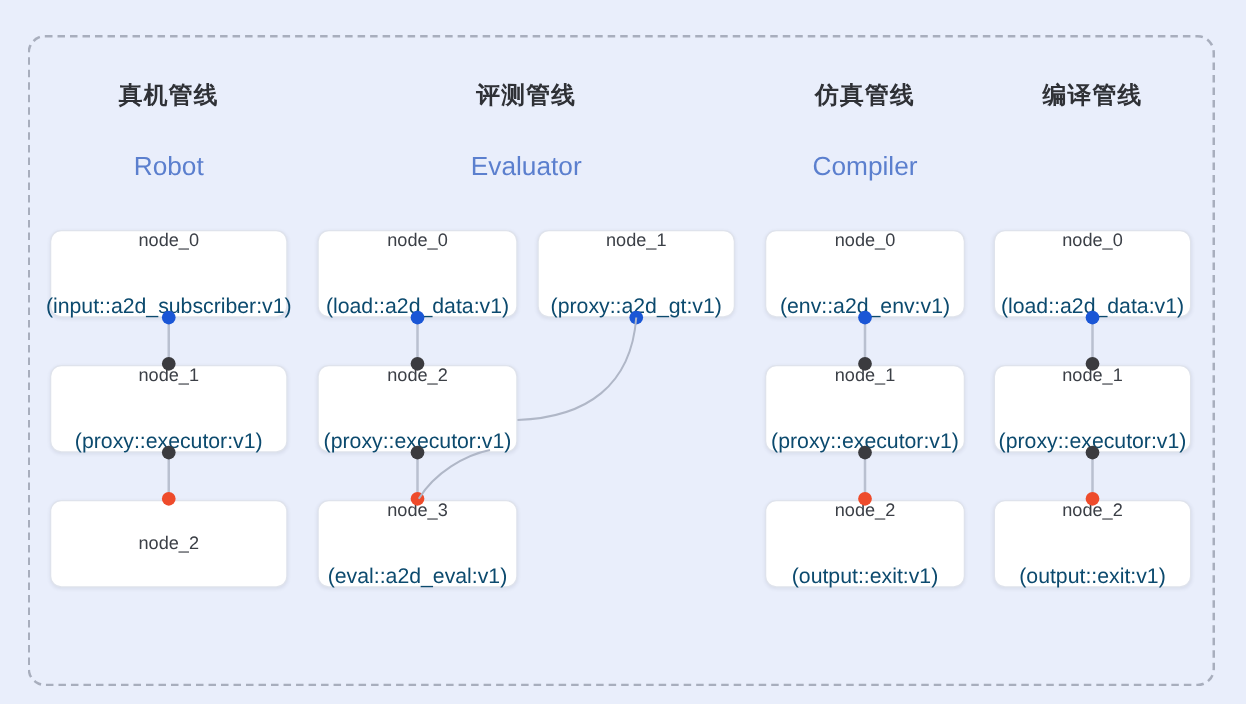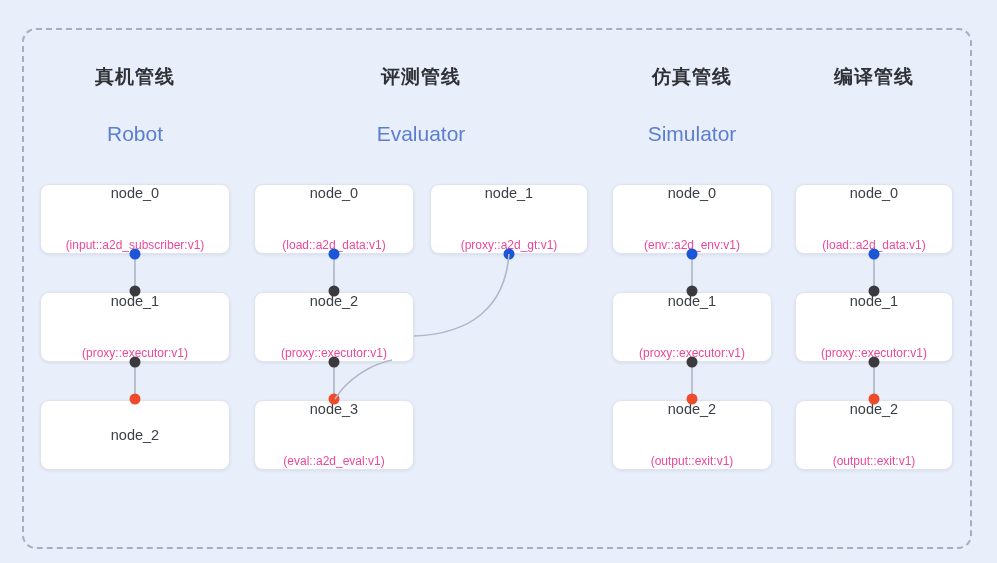--- a/index.html
+++ b/index.html
@@ -74,22 +74,22 @@
     align-items: center;
     justify-content: center;
     gap: 30px;
   }
   .node .node-id {
     font-size: 14.5px;
     color: #3b3f46;
     line-height: 21px;
   }
   .node .node-type {
-    font-size: 12px;
-    color: #ec4899;
+    font-size: 17px;
+    color: #0c4a6e;
     line-height: 22px;
   }
 
   
   .dot {
     position: absolute;
     width: 11px;
     height: 11px;
     border-radius: 50%;
     transform: translate(-50%, -50%);
@@ -173,21 +173,21 @@
   <div class="link" style="left:334px; top:242px; height:38px;"></div>
   <div class="link" style="left:334px; top:350px; height:38px;"></div>
   <div class="dot dot-blue" style="left:334px; top:242px;"></div>
   <div class="dot dot-blue" style="left:509px; top:242px;"></div>
   <div class="dot dot-dark" style="left:334px; top:279px;"></div>
   <div class="dot dot-dark" style="left:334px; top:350px;"></div>
   <div class="dot dot-red" style="left:334px; top:387px;"></div>
 
   <div class="column" style="left:612px; width:160px;">
     <div class="col-title">仿真管线</div>
-    <div class="col-subtitle">Simulator</div>
+    <div class="col-subtitle">Compiler</div>
   </div>
 
   <div class="node" style="left:612px; top:172px; width:160px; height:70px;">
     <div class="node-id">node_0</div>
     <div class="node-type">(env::a2d_env:v1)</div>
   </div>
   <div class="node" style="left:612px; top:280px; width:160px; height:70px;">
     <div class="node-id">node_1</div>
     <div class="node-type">(proxy::executor:v1)</div>
   </div>

